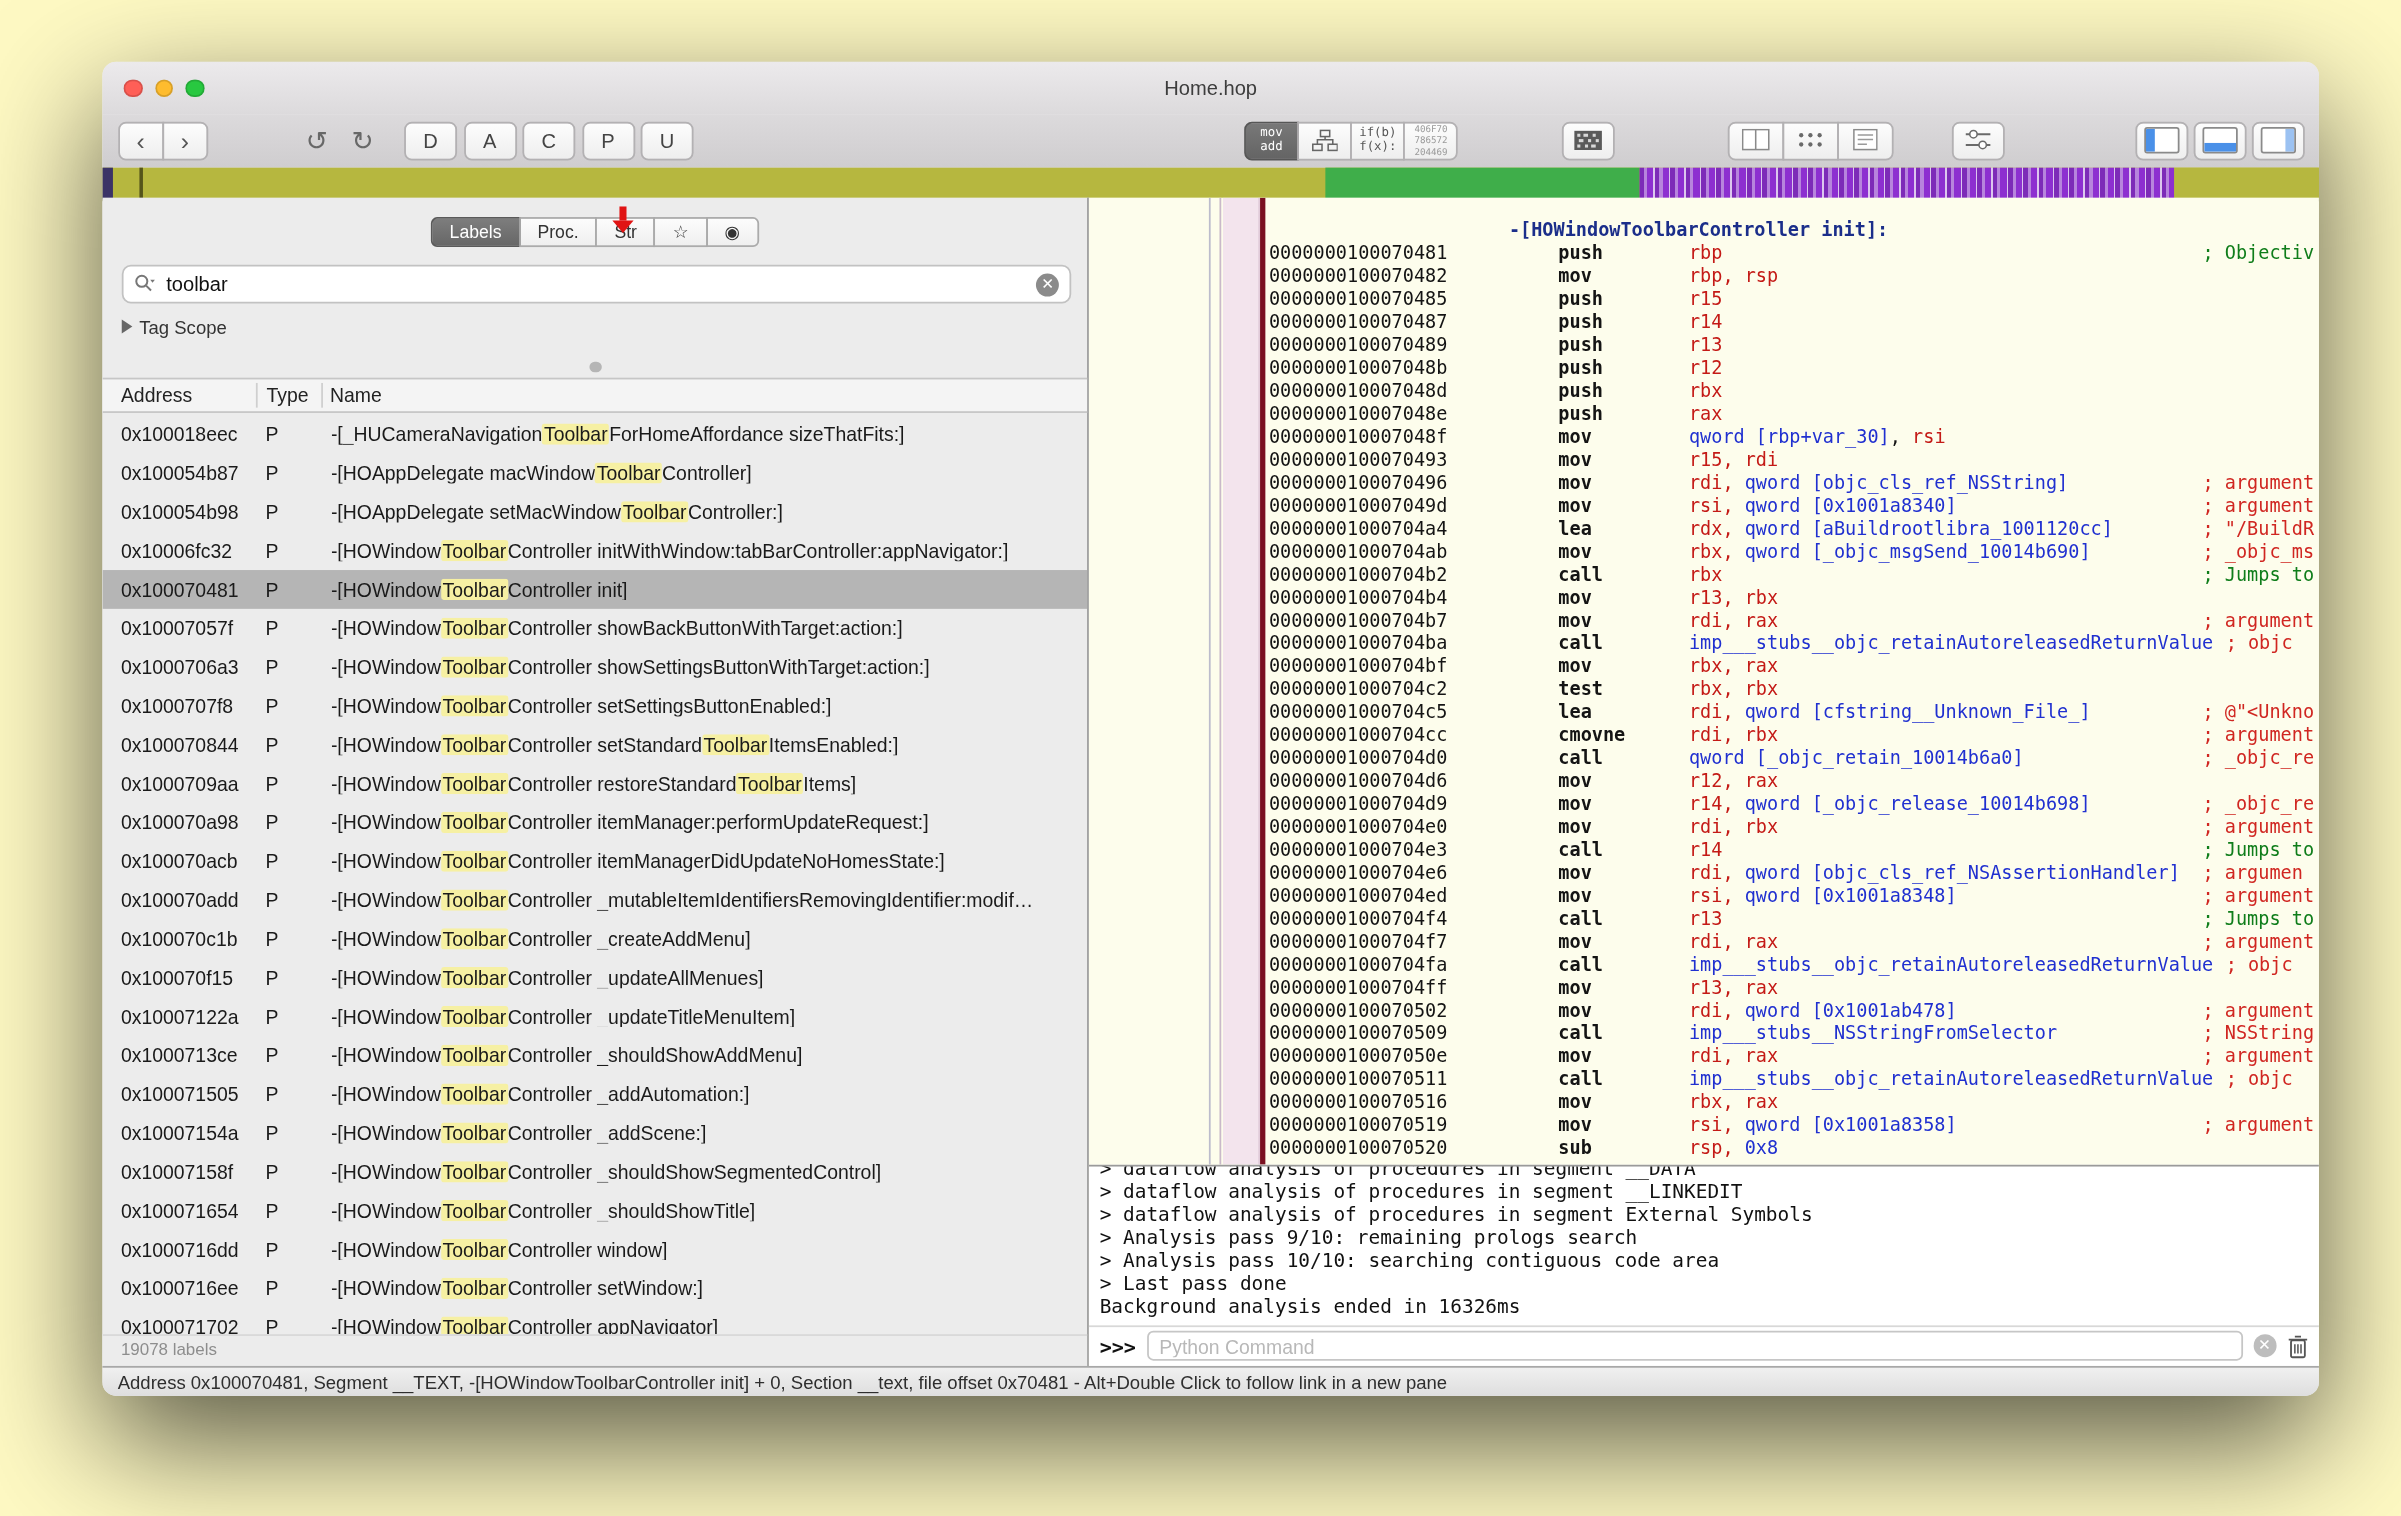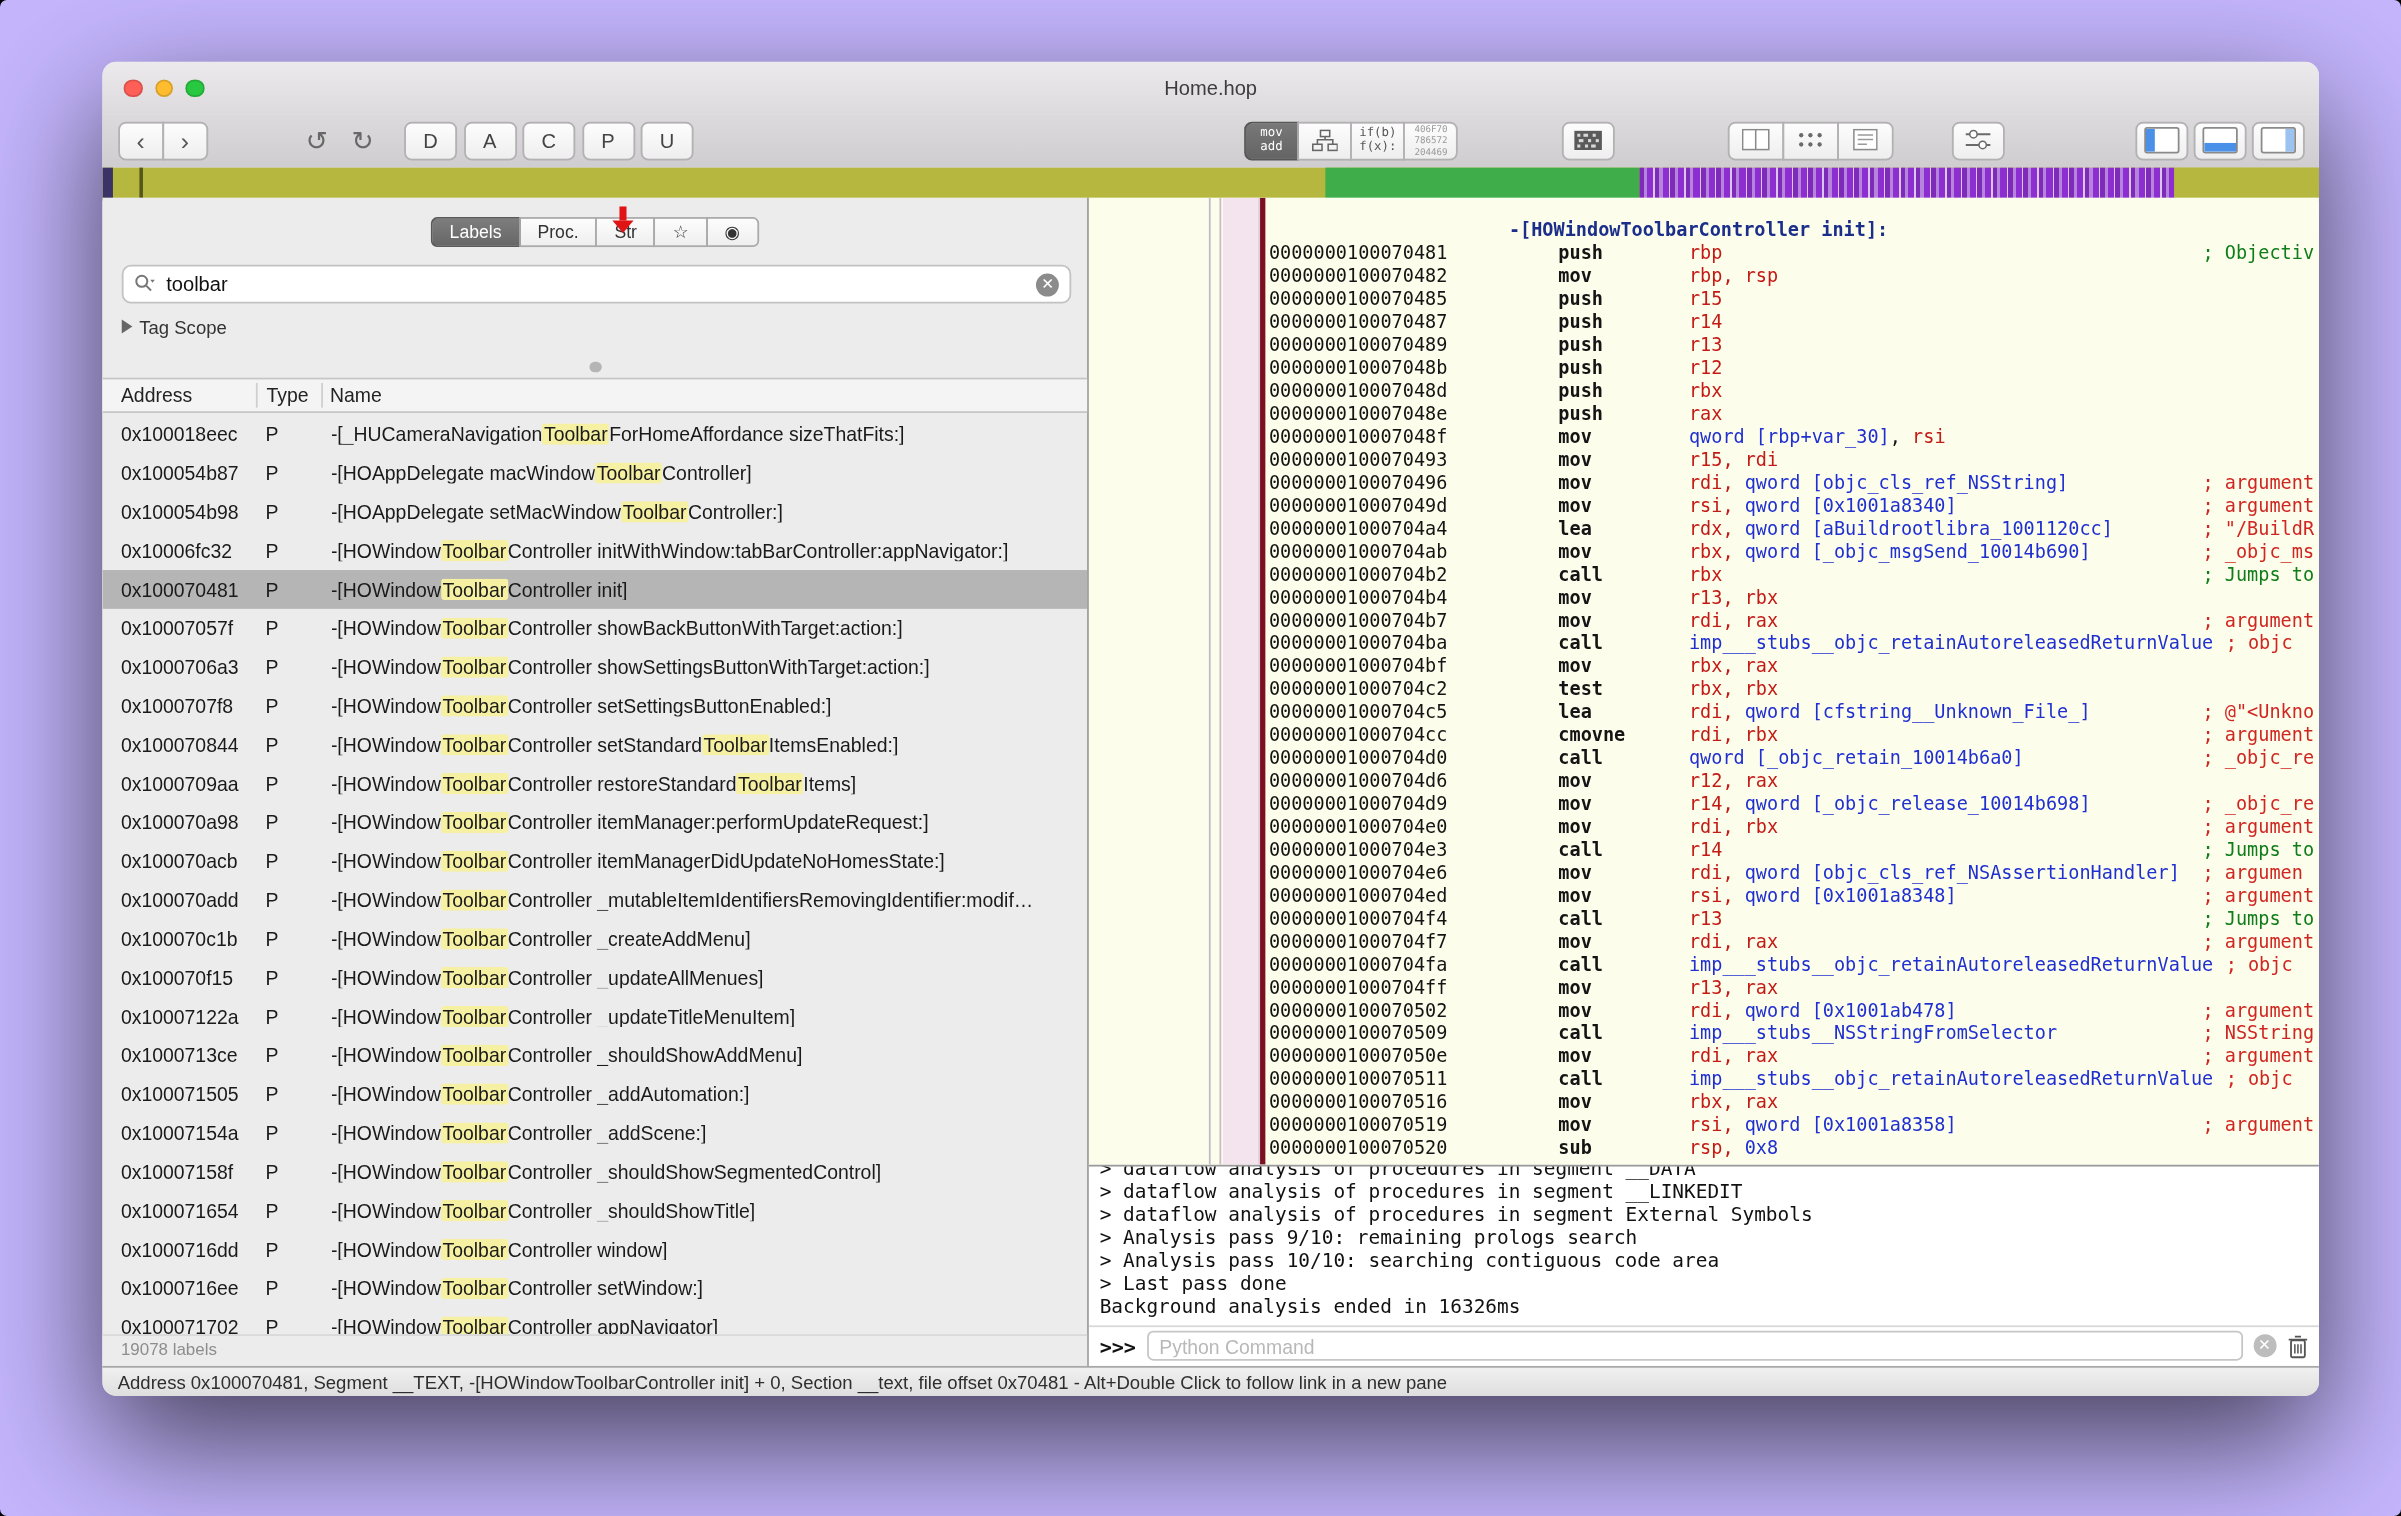--- a/index.html
+++ b/index.html
@@ -1,16 +1,16 @@
 <!DOCTYPE html>
 <html style="font-size:14px"><head>
 <meta charset="utf-8">
 <style>
   html,body{margin:0;padding:0;background:#000;}
-  #canvas{position:relative;width:2401px;height:1516px;background:#c4b5fd;overflow:hidden;border-radius:7px;}
+  #canvas{position:relative;width:2401px;height:1516px;background:#fef9c3;overflow:hidden;}
   #stage{position:absolute;left:0;top:0;width:1361px;height:860px;transform:scale(1.7648);transform-origin:0 0;font-family:"Liberation Sans",sans-serif;}
 
   .window{position:absolute;left:58px;top:35px;width:1256px;height:756px;border-radius:7.9px;overflow:hidden;
           box-shadow:0 26px 70px rgba(0,0,0,.65);background:#ececec;}
 
   
   .titlebar{position:relative;height:30px;background:linear-gradient(#eceaec,#dcdadc);}
   .lights{position:absolute;left:12.2px;top:9.6px;display:flex;gap:7px;}
   .light{width:10.5px;height:10.5px;border-radius:50%;box-sizing:border-box;border:0.9px solid rgba(0,0,0,.15);}
   .light.red{background:#ff5f57;} .light.yellow{background:#febc2e;} .light.green{background:#28c840;}

